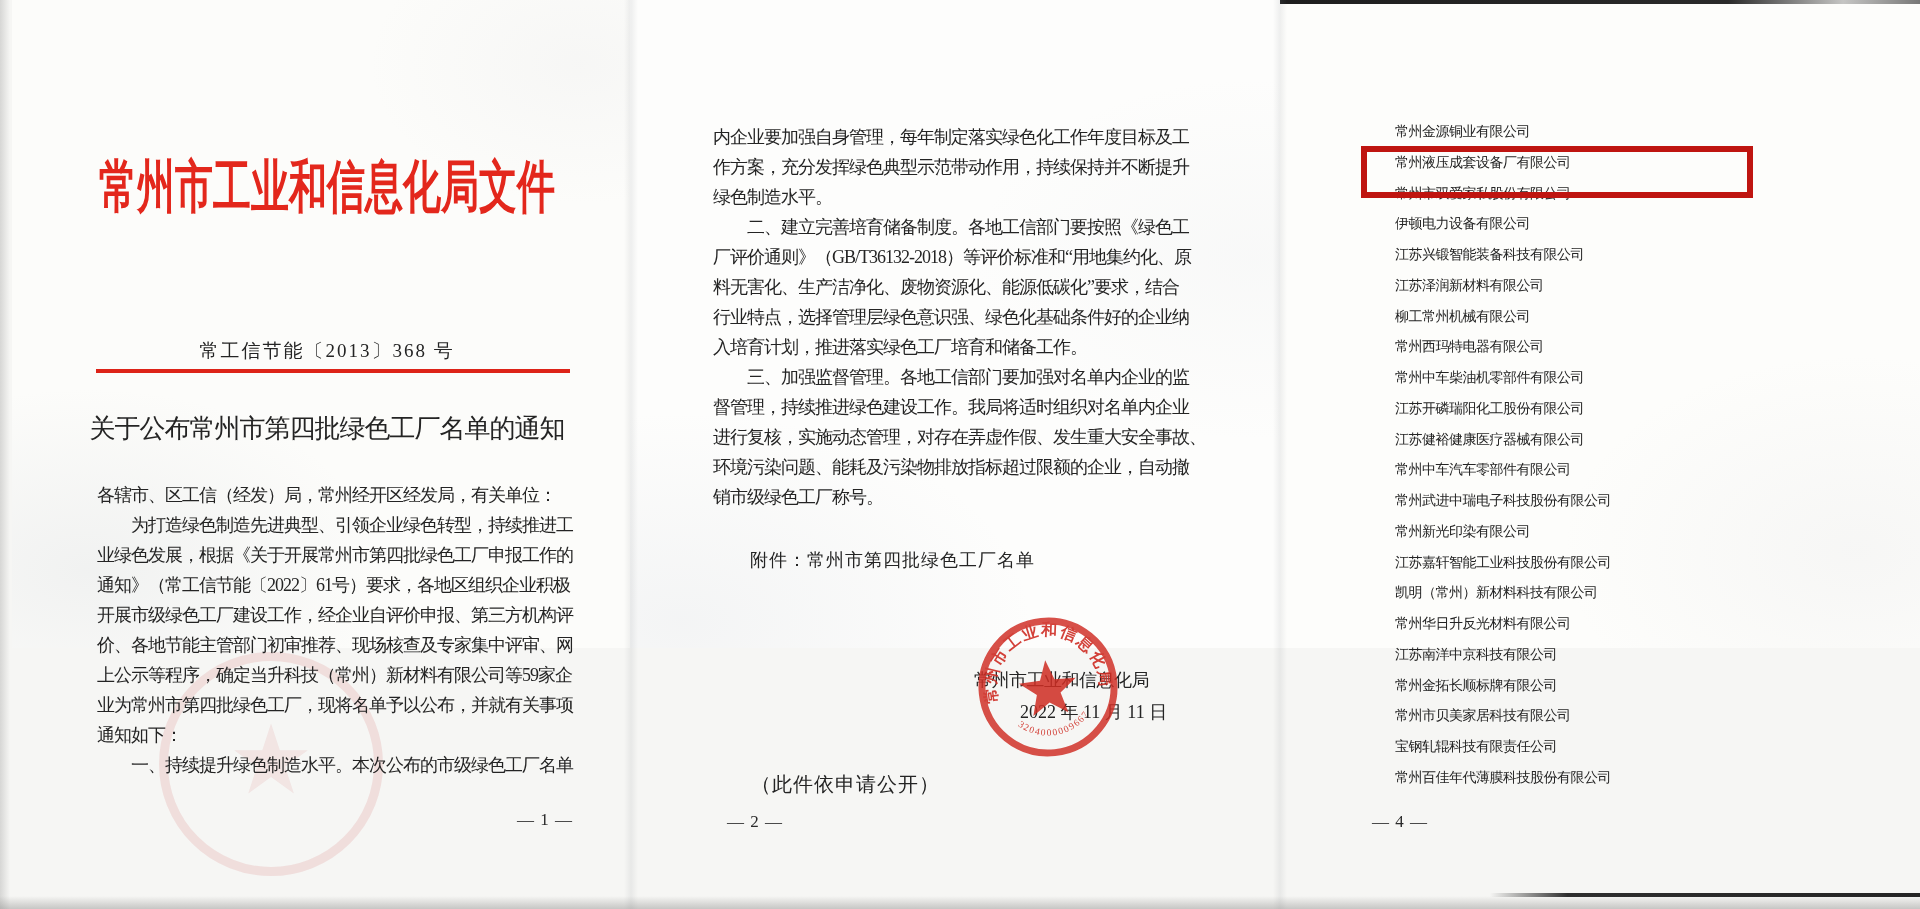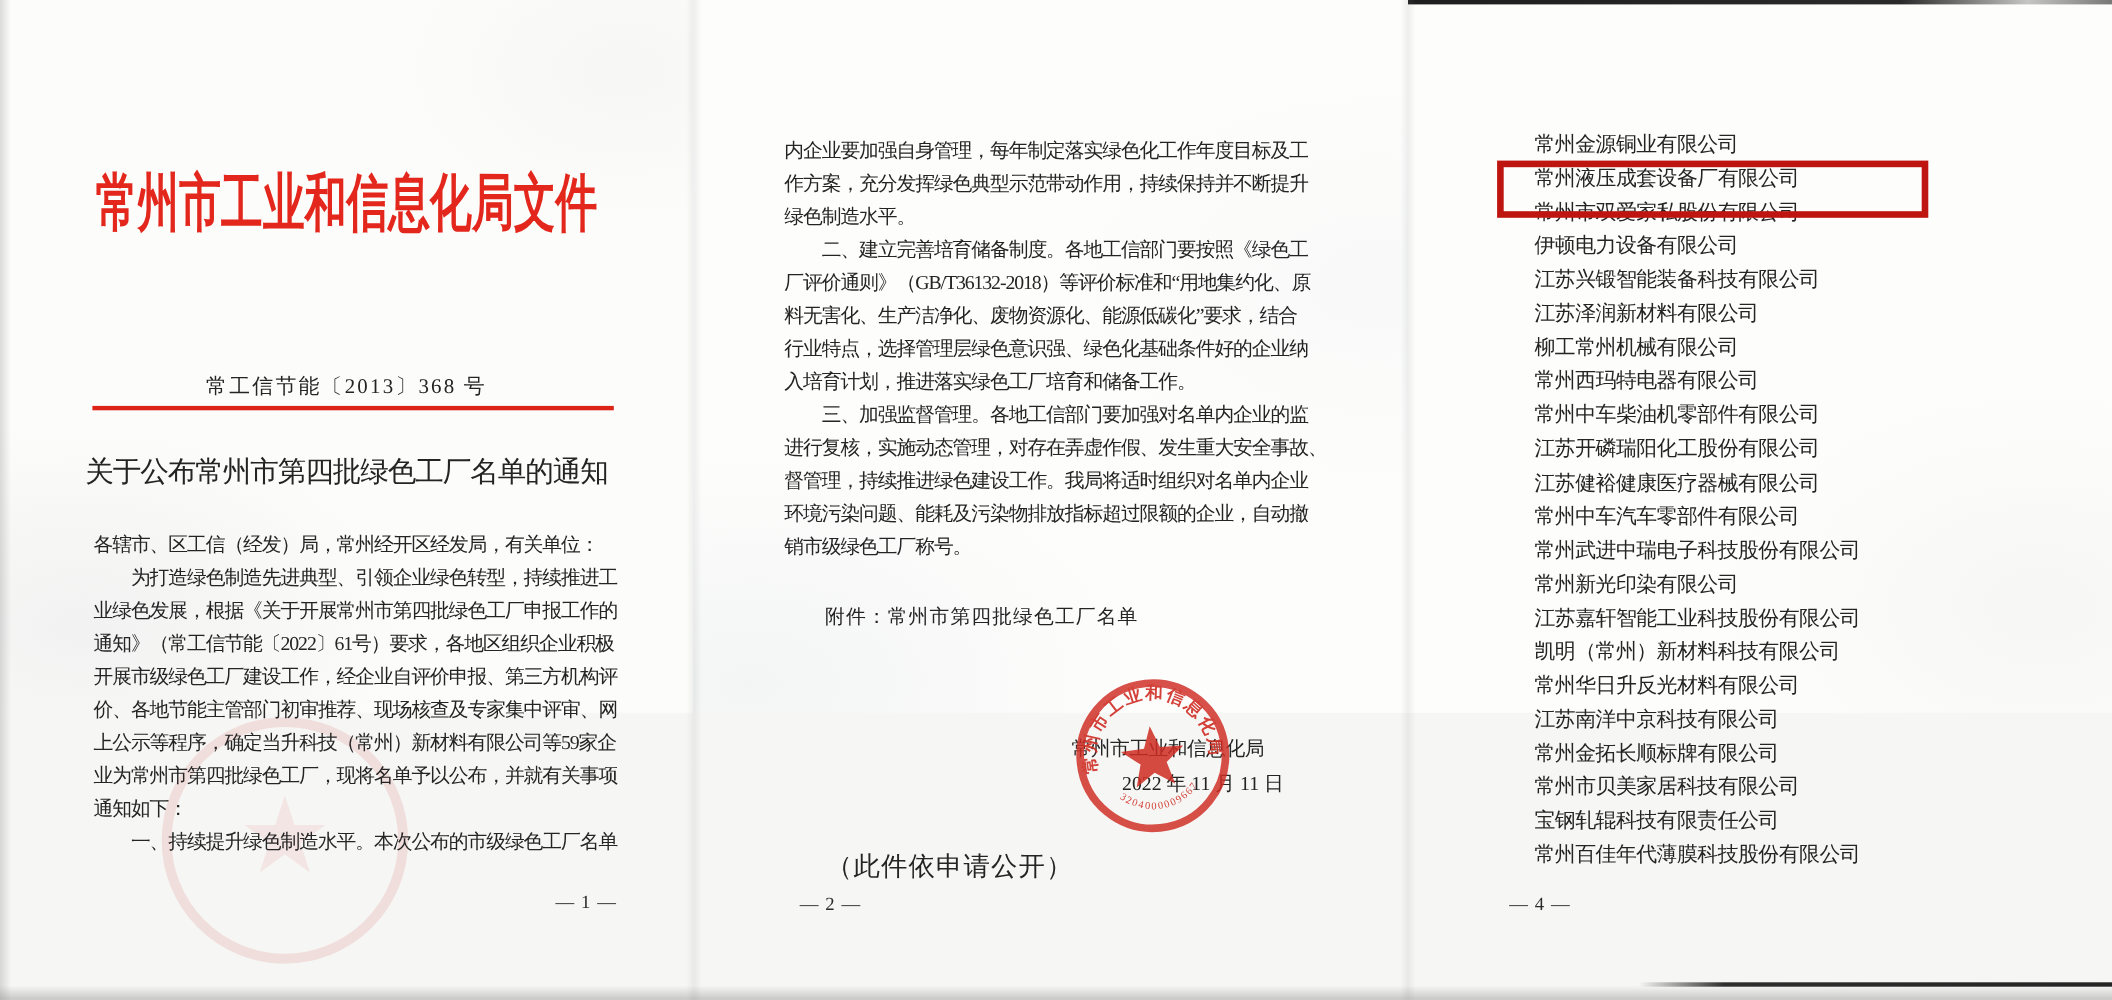--- a/index.html
+++ b/index.html
@@ -1,19 +1,19 @@
 <!DOCTYPE html>
 <html><head>
 <meta charset="utf-8">
 <style>
   html,body{margin:0;padding:0;background:#e9e9e7;}
   .stage{position:relative;width:1920px;height:909px;overflow:hidden;
          background:#f6f6f4;font-family:"Liberation Serif","DejaVu Serif",serif;color:#242424;}
   .page{position:absolute;top:0;height:648px;}
-  #p1{left:0;width:630px;background:
+  #p1{left:12px;width:630px;background:
       radial-gradient(420px 260px at 12% 88%,rgba(190,195,200,.18),rgba(0,0,0,0) 70%),
       radial-gradient(300px 200px at 90% 10%,rgba(200,200,205,.10),rgba(0,0,0,0) 70%),
       #fcfcfa;}
   #p2{left:630px;width:650px;background:
       radial-gradient(500px 300px at 8% 96%,rgba(195,200,208,.16),rgba(0,0,0,0) 70%),
       radial-gradient(400px 260px at 96% 40%,rgba(205,210,215,.10),rgba(0,0,0,0) 70%),
       #fdfdfc;}
   #p3{left:1280px;width:640px;background:
       radial-gradient(420px 280px at 90% 85%,rgba(200,200,205,.12),rgba(0,0,0,0) 70%),
       #fdfdfb;}
@@ -47,25 +47,25 @@
   .seal-ghost .ghost-star{position:absolute;left:50%;top:50%;transform:translate(-50%,-54%);
       font-size:96px;color:rgba(205,80,80,.10);font-family:"DejaVu Sans",sans-serif;}
 
   
   .body2{position:absolute;left:83px;top:122px;width:484px;font-size:18px;
       line-height:30px;letter-spacing:-1px;}
   .attachment{position:absolute;left:120px;top:548px;font-size:18px;letter-spacing:1px;}
   .signer{position:absolute;left:344px;top:668px;font-size:18px;letter-spacing:-0.5px;white-space:nowrap;}
   .issue-date{position:absolute;left:390px;top:700px;font-size:18px;white-space:nowrap;}
   .seal{position:absolute;left:343px;top:612px;width:150px;height:150px;transform:rotate(-6deg);opacity:.9;}
-  .disclosure{position:absolute;left:121px;top:771px;font-size:24px;letter-spacing:1px;}
+  .disclosure{position:absolute;left:121px;top:771px;font-size:20px;letter-spacing:1px;}
   #pn2{left:97px;top:812px;}
 
   
-  .companies{position:absolute;left:115px;top:117px;font-size:19px;
+  .companies{position:absolute;left:115px;top:117px;font-size:14px;
       line-height:30.75px;letter-spacing:-0.5px;}
   .highlight-box{position:absolute;left:81px;top:146px;width:380px;height:40px;
       border:6px solid #bf1510;background:rgba(255,255,255,0);}
   #pn3{left:92px;top:812px;}
 </style>
 </head>
 <body>
 
 <div class="stage">
 
@@ -96,22 +96,22 @@
     <div class="body2">
       <div class="bl">内企业要加强自身管理，每年制定落实绿色化工作年度目标及工</div>
       <div class="bl">作方案，充分发挥绿色典型示范带动作用，持续保持并不断提升</div>
       <div class="bl">绿色制造水平。</div>
       <div class="bl">　　二、建立完善培育储备制度。各地工信部门要按照《绿色工</div>
       <div class="bl">厂评价通则》（GB/T36132-2018）等评价标准和“用地集约化、原</div>
       <div class="bl">料无害化、生产洁净化、废物资源化、能源低碳化”要求，结合</div>
       <div class="bl">行业特点，选择管理层绿色意识强、绿色化基础条件好的企业纳</div>
       <div class="bl">入培育计划，推进落实绿色工厂培育和储备工作。</div>
       <div class="bl">　　三、加强监督管理。各地工信部门要加强对名单内企业的监</div>
+      <div class="bl">督管理，持续推进绿色建设工作。我局将适时组织对名单内企业</div>
       <div class="bl">进行复核，实施动态管理，对存在弄虚作假、发生重大安全事故、</div>
-      <div class="bl">督管理，持续推进绿色建设工作。我局将适时组织对名单内企业</div>
       <div class="bl">环境污染问题、能耗及污染物排放指标超过限额的企业，自动撤</div>
       <div class="bl">销市级绿色工厂称号。</div>
     </div>
     <div class="attachment">附件：常州市第四批绿色工厂名单</div>
     <div class="signer">常州市工业和信息化局</div>
     <div class="issue-date">2022 年 11 月 11 日</div>
     <svg class="seal" viewBox="0 0 150 150">
       <circle cx="75" cy="75" r="66" fill="none" stroke="#cf2d24" stroke-width="7" opacity="0.92"></circle>
       <polygon points="75,48 82.3,67.9 103.5,68.7 86.9,81.9 92.6,102.3 75,90.5 57.4,102.3 63.1,81.9 46.5,68.7 67.7,67.9" fill="#cf2d24" opacity="0.95"></polygon>
       <path id="sealArcTop" d="M 26.1,92.8 A 52,52 0 1 1 123.9,92.8" fill="none"></path>

